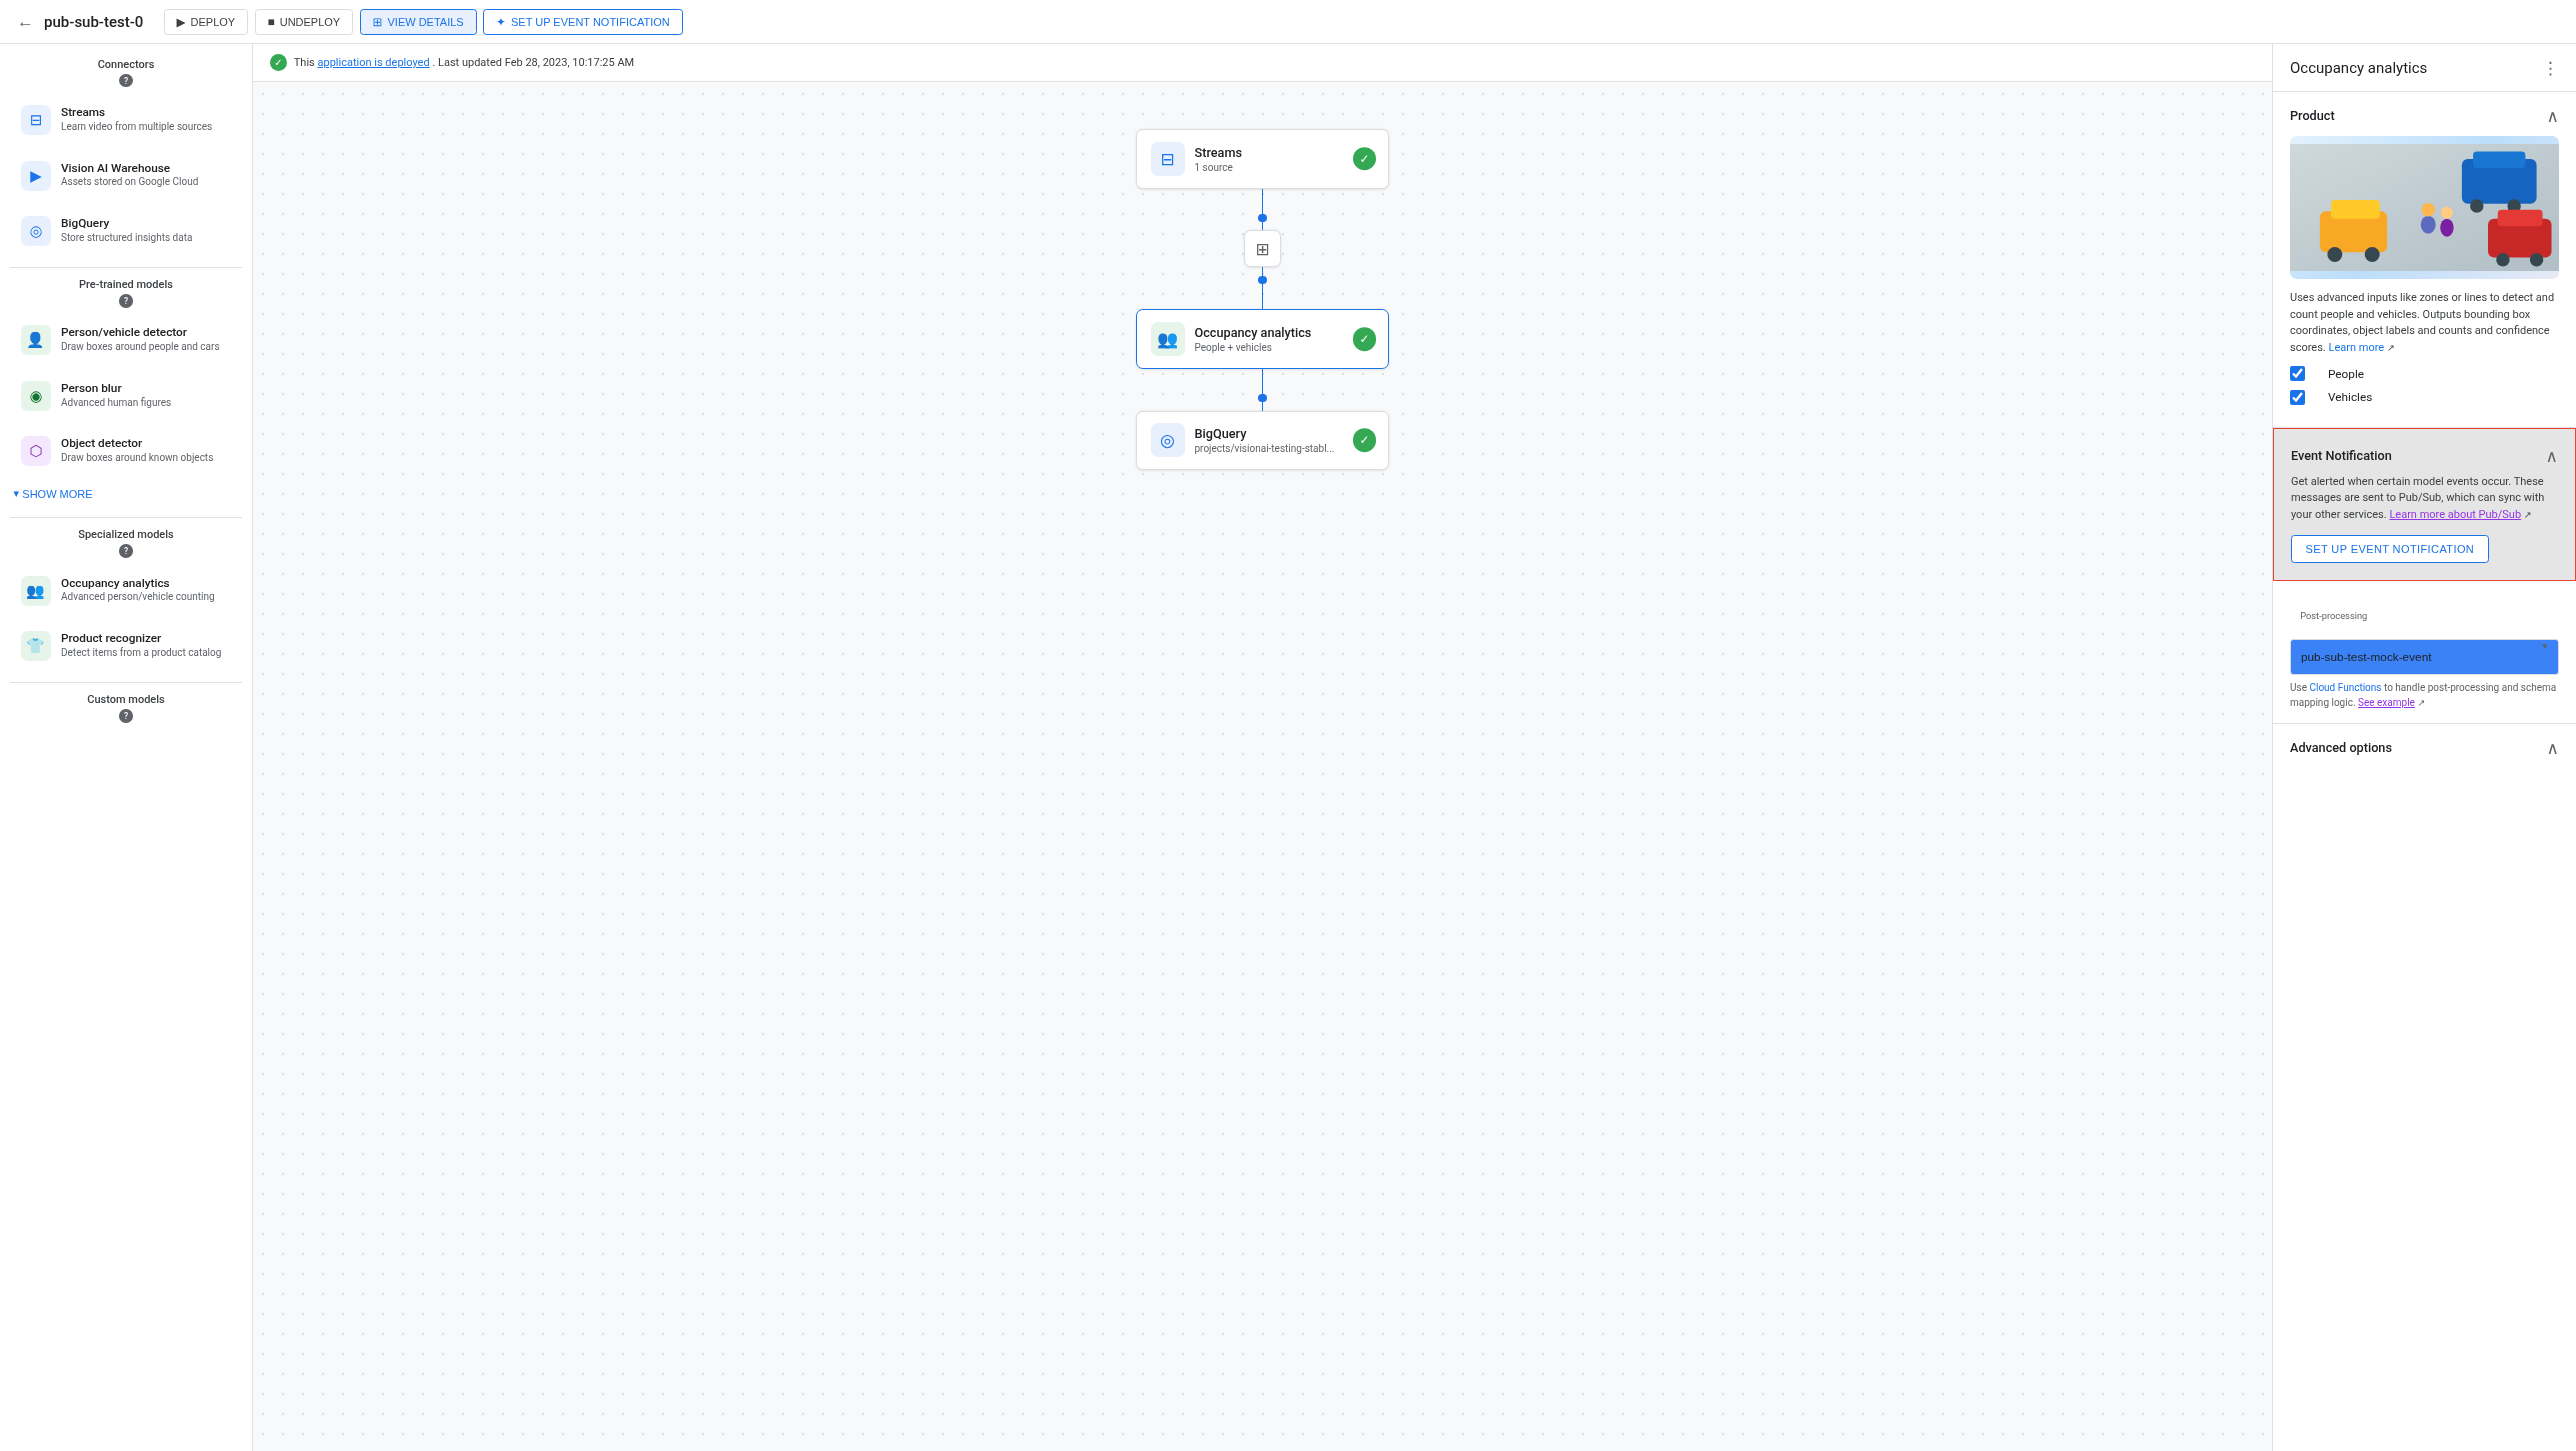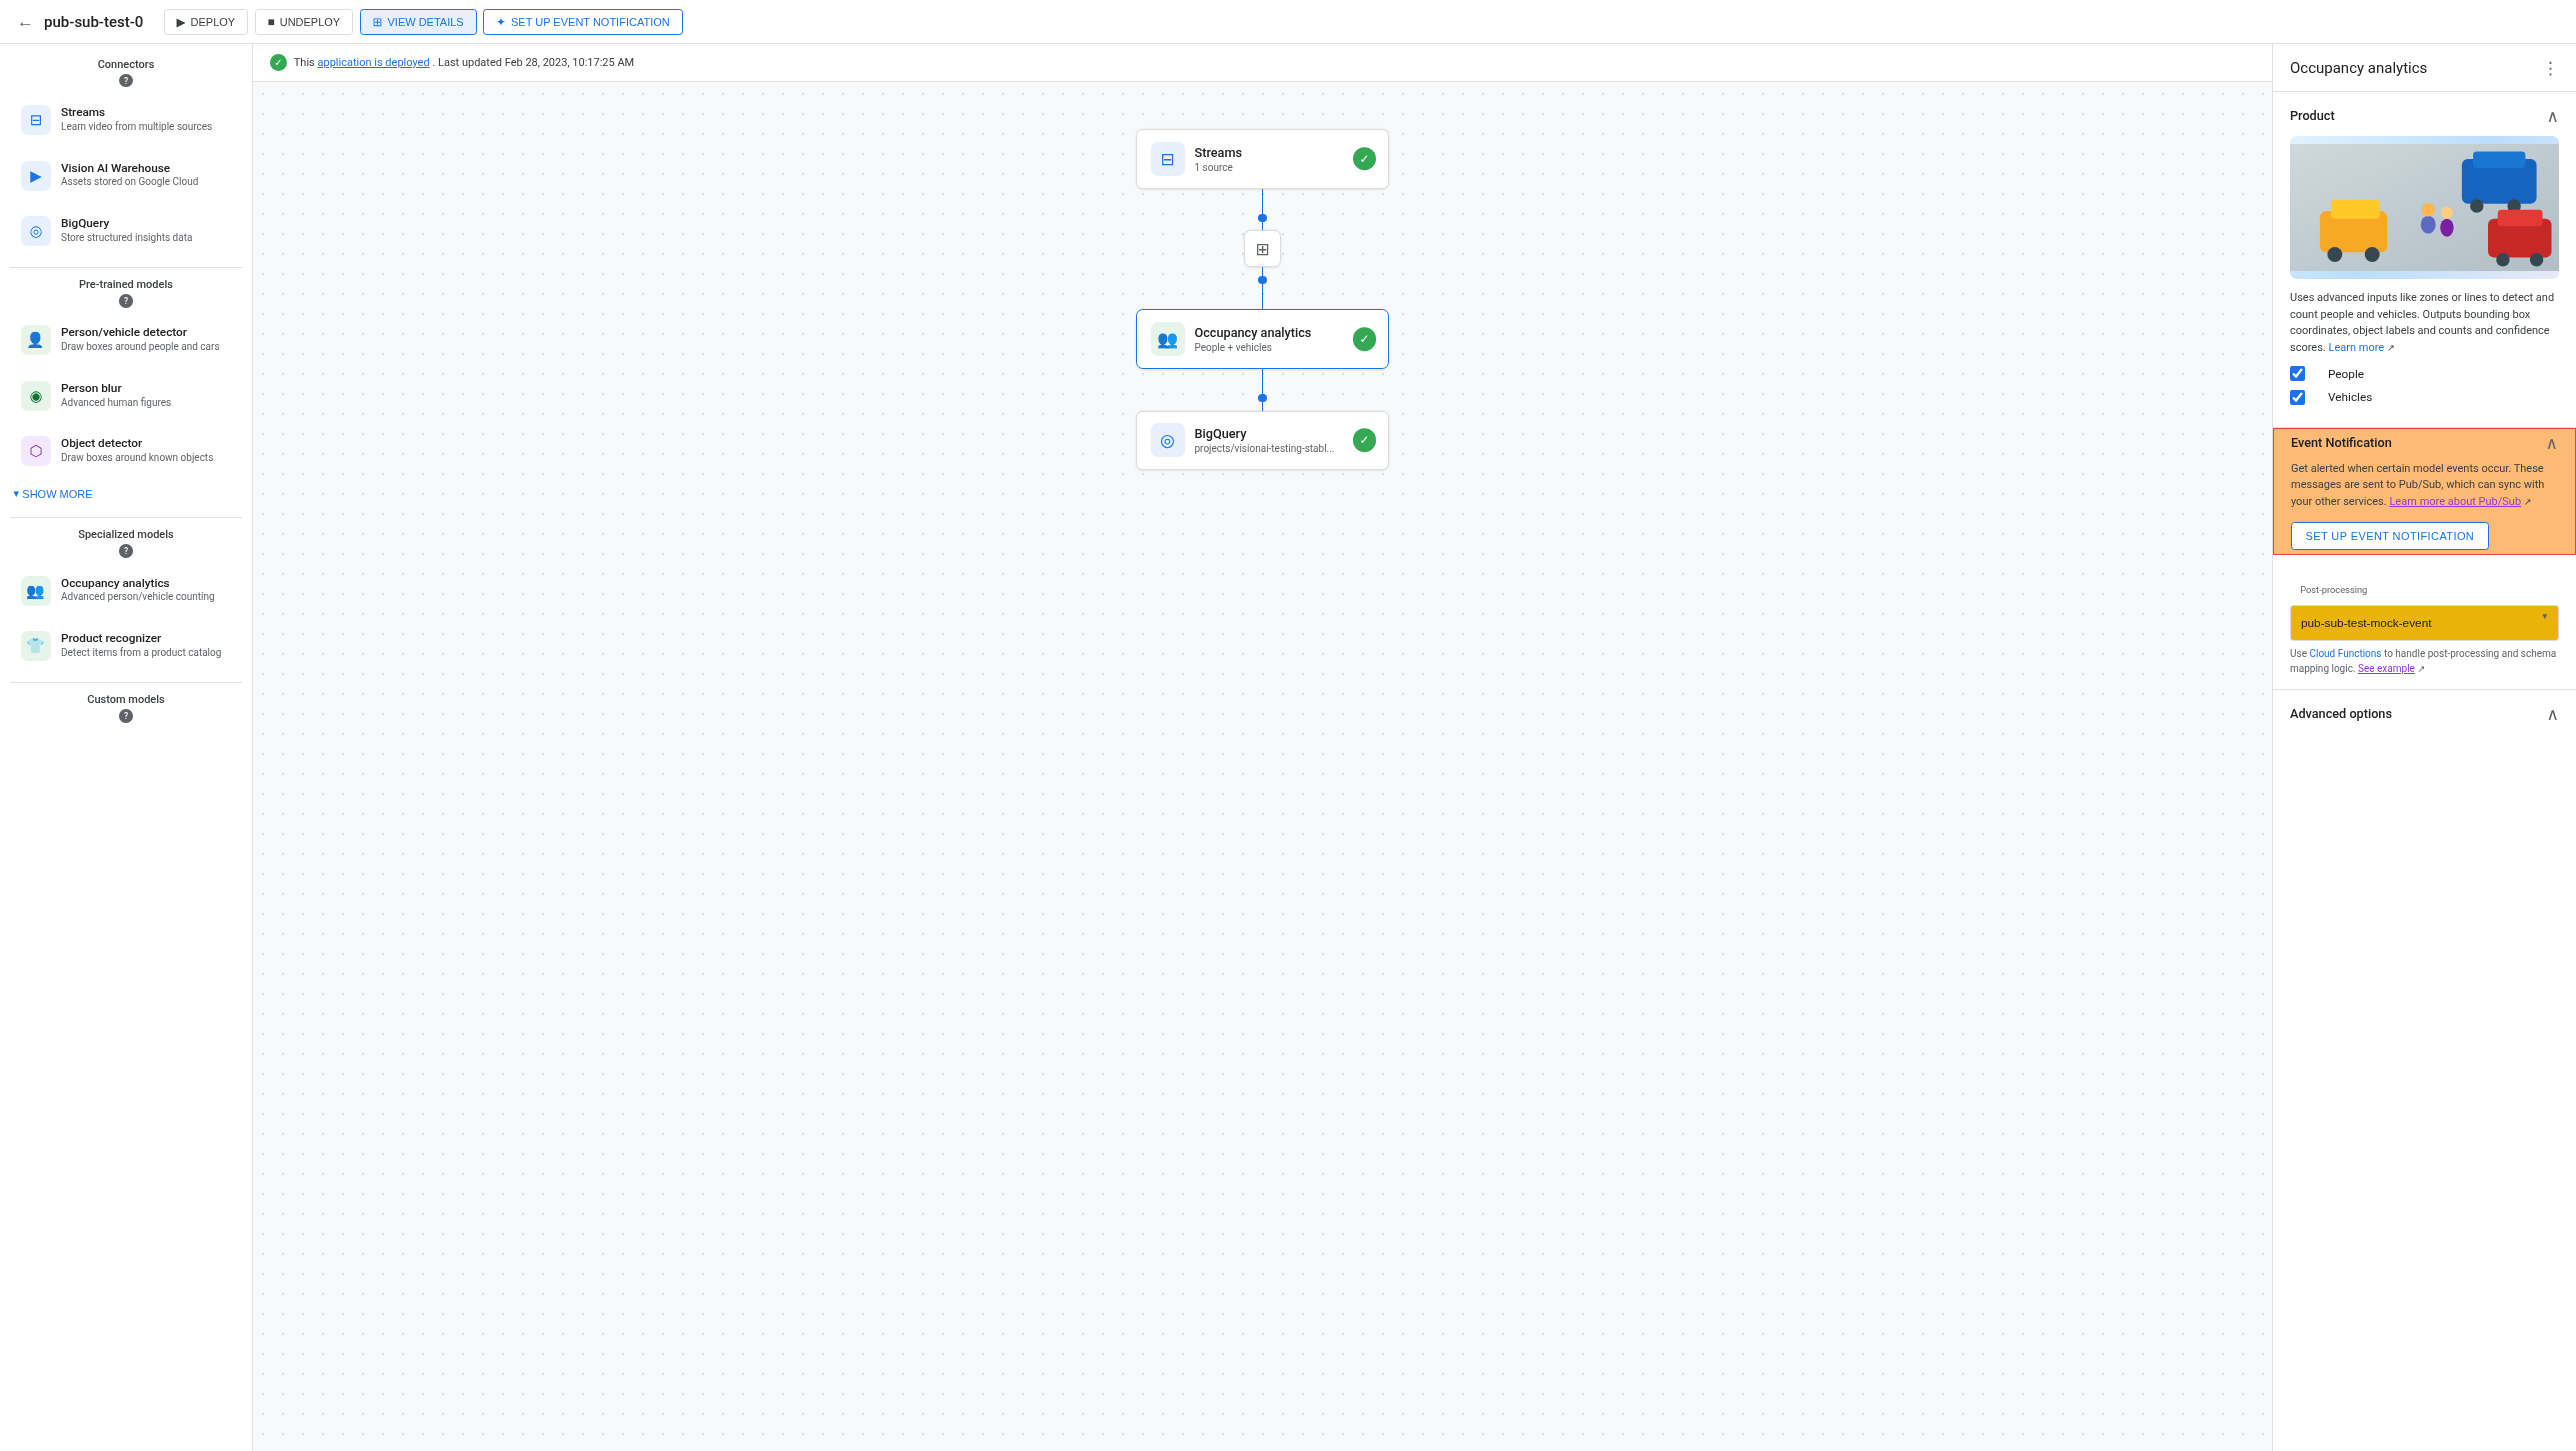--- a/index.html
+++ b/index.html
@@ -127,43 +127,43 @@
 
     .settings-desc { font-size: 11px; color: #3c4043; line-height: 1.5; margin-bottom: 10px; }
     .learn-more { color: #1a73e8; text-decoration: none; cursor: pointer; }
 
     .checkbox-row { display: flex; align-items: center; gap: 23px; margin-bottom: 8.4px; }
     .checkbox-input { width: 15px; height: 15px; accent-color: #1a73e8; cursor: pointer; }
     .checkbox-label { font-size: 11.8px; color: #202124; }
 
     
     .event-notification-section {
-      padding: 4px 17px; border: 1.7px solid #ea4335; margin: 0;
-      background: #fdba74;
+      padding: 17px 17px; border: 1.7px solid #ea4335; margin: 0;
+      background: #e5e5e5;
     }
     .event-section-header {
       display: flex; align-items: center; justify-content: space-between;
       margin-bottom: 8.4px;
     }
     .event-section-title { font-size: 12.7px; font-weight: 500; color: #202124; }
     .event-desc { font-size: 11px; color: #3c4043; line-height: 1.5; margin-bottom: 11.8px; }
     .pubsub-link { color: #9334e6; text-decoration: underline; cursor: pointer; }
     .setup-btn {
       border: 0.8px solid #1a73e8; background: #fff; color: #1a73e8;
       padding: 6.8px 13.5px; border-radius: 3.4px; cursor: pointer; font-size: 11px; font-weight: 500;
       letter-spacing: 0.4px;
     }
 
     
     .post-processing-section { padding: 13.5px 17px; border-bottom: 0.8px solid #e0e0e0; }
     .field-label { font-size: 9.3px; color: #5f6368; margin-bottom: 3.4px; position: relative; top: 6.8px; background: #fff; padding: 0 3.4px; left: 6.8px; display: inline-block; }
     .select-field {
       width: 100%; padding: 10px 10px; border: 0.8px solid #dadce0; border-radius: 3.4px;
-      font-size: 11.8px; color: #202124; appearance: none; background: #eab308;
-      cursor: pointer; margin-top: 13px;
+      font-size: 11.8px; color: #202124; appearance: none; background: #3b82f6;
+      cursor: pointer; margin-top: 21px;
     }
     .select-wrapper { position: relative; }
     .select-wrapper::after {
       content: '▼'; position: absolute; right: 10px; top: 50%; transform: translateY(-50%);
       color: #5f6368; font-size: 8.4px; pointer-events: none;
     }
     .field-helper { font-size: 10px; color: #5f6368; margin-top: 5px; line-height: 1.5; }
     .field-helper a { color: #9334e6; text-decoration: underline; cursor: pointer; }
 
     

